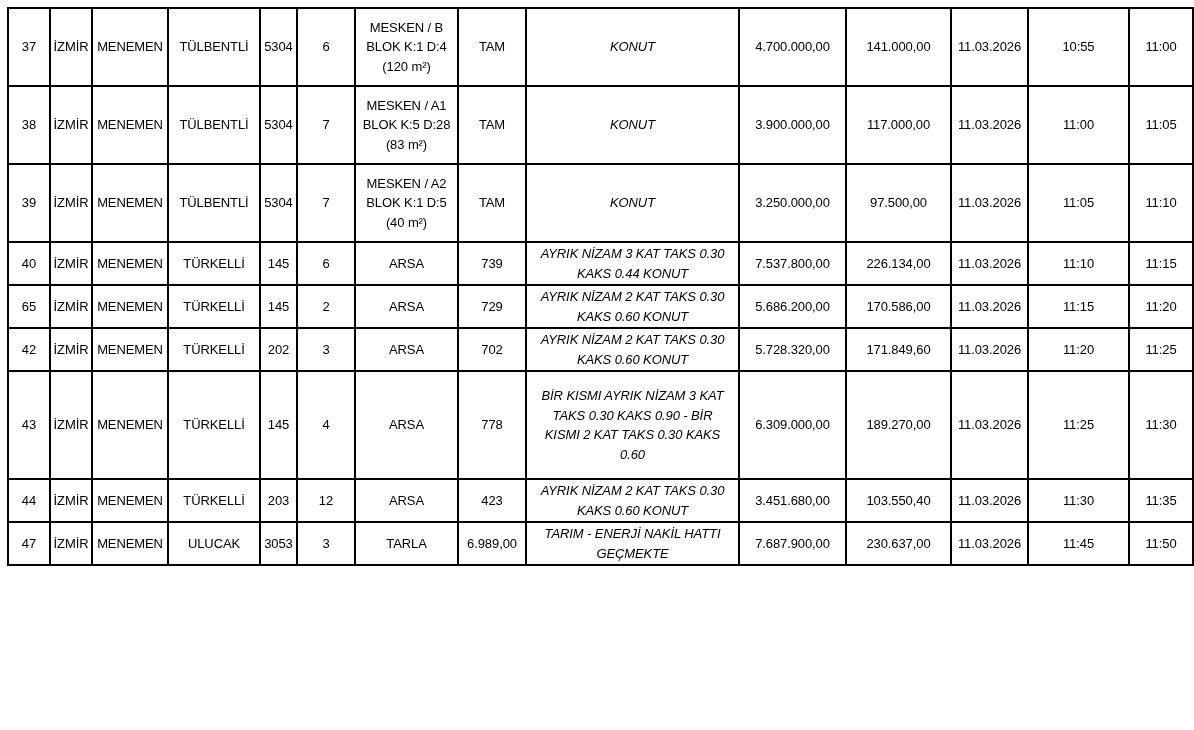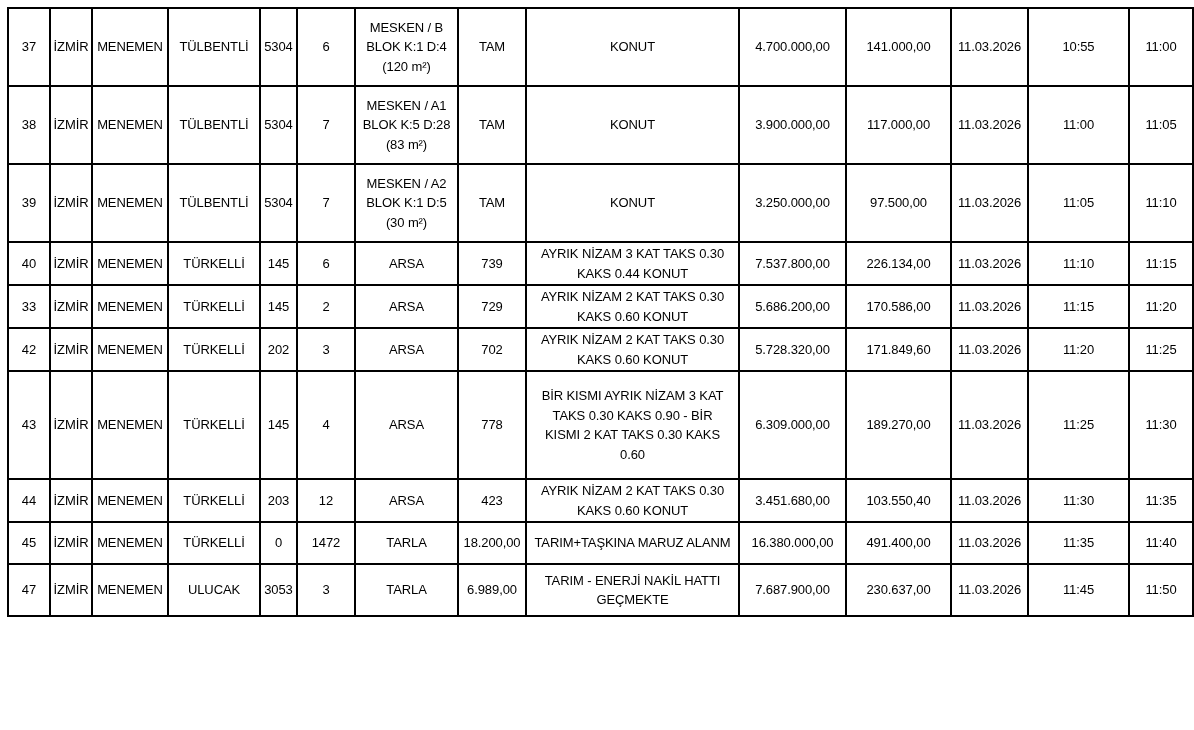--- a/index.html
+++ b/index.html
@@ -29,21 +29,21 @@
     font-size: 13px;
     line-height: 1.5;
     letter-spacing: -0.1px;
     text-align: center;
     vertical-align: middle;
     padding: 1px 2px;
     overflow: hidden;
     word-wrap: break-word;
   }
   td.c-type { padding: 1px 5px; }
-  td.c-desc { padding: 1px 7px; }
+  td.c-desc { padding: 1px 7px; font-style: italic; }
   tbody tr { height: 42px; }
   tbody tr:nth-child(-n+3) { height: 78px; }
   tbody tr:nth-child(7) { height: 108px; }
   tbody tr:nth-child(10) { height: 52px; }
 </style>
 </head>
 <body>
 
 <table class="auction-table">
   <colgroup>
@@ -95,21 +95,21 @@
     <td class="c-start">11:00</td>
     <td class="c-end">11:05</td>
   </tr>
       <tr>
     <td class="c-no">39</td>
     <td class="c-city">İZMİR</td>
     <td class="c-dist">MENEMEN</td>
     <td class="c-nbhd">TÜLBENTLİ</td>
     <td class="c-block">5304</td>
     <td class="c-parc">7</td>
-    <td class="c-type">MESKEN / A2 BLOK K:1 D:5 (30 m²)</td>
+    <td class="c-type">MESKEN / A2 BLOK K:1 D:5 (40 m²)</td>
     <td class="c-area">TAM</td>
     <td class="c-desc">KONUT</td>
     <td class="c-price">3.250.000,00</td>
     <td class="c-dep">97.500,00</td>
     <td class="c-date">11.03.2026</td>
     <td class="c-start">11:05</td>
     <td class="c-end">11:10</td>
   </tr>
       <tr>
     <td class="c-no">40</td>
@@ -121,21 +121,21 @@
     <td class="c-type">ARSA</td>
     <td class="c-area">739</td>
     <td class="c-desc">AYRIK NİZAM 3 KAT TAKS 0.30 KAKS 0.44 KONUT</td>
     <td class="c-price">7.537.800,00</td>
     <td class="c-dep">226.134,00</td>
     <td class="c-date">11.03.2026</td>
     <td class="c-start">11:10</td>
     <td class="c-end">11:15</td>
   </tr>
       <tr>
-    <td class="c-no">33</td>
+    <td class="c-no">65</td>
     <td class="c-city">İZMİR</td>
     <td class="c-dist">MENEMEN</td>
     <td class="c-nbhd">TÜRKELLİ</td>
     <td class="c-block">145</td>
     <td class="c-parc">2</td>
     <td class="c-type">ARSA</td>
     <td class="c-area">729</td>
     <td class="c-desc">AYRIK NİZAM 2 KAT TAKS 0.30 KAKS 0.60 KONUT</td>
     <td class="c-price">5.686.200,00</td>
     <td class="c-dep">170.586,00</td>
@@ -183,36 +183,20 @@
     <td class="c-block">203</td>
     <td class="c-parc">12</td>
     <td class="c-type">ARSA</td>
     <td class="c-area">423</td>
     <td class="c-desc">AYRIK NİZAM 2 KAT TAKS 0.30 KAKS 0.60 KONUT</td>
     <td class="c-price">3.451.680,00</td>
     <td class="c-dep">103.550,40</td>
     <td class="c-date">11.03.2026</td>
     <td class="c-start">11:30</td>
     <td class="c-end">11:35</td>
-  </tr>
-      <tr>
-    <td class="c-no">45</td>
-    <td class="c-city">İZMİR</td>
-    <td class="c-dist">MENEMEN</td>
-    <td class="c-nbhd">TÜRKELLİ</td>
-    <td class="c-block">0</td>
-    <td class="c-parc">1472</td>
-    <td class="c-type">TARLA</td>
-    <td class="c-area">18.200,00</td>
-    <td class="c-desc">TARIM+TAŞKINA MARUZ ALANM</td>
-    <td class="c-price">16.380.000,00</td>
-    <td class="c-dep">491.400,00</td>
-    <td class="c-date">11.03.2026</td>
-    <td class="c-start">11:35</td>
-    <td class="c-end">11:40</td>
   </tr>
       <tr>
     <td class="c-no">47</td>
     <td class="c-city">İZMİR</td>
     <td class="c-dist">MENEMEN</td>
     <td class="c-nbhd">ULUCAK</td>
     <td class="c-block">3053</td>
     <td class="c-parc">3</td>
     <td class="c-type">TARLA</td>
     <td class="c-area">6.989,00</td>

